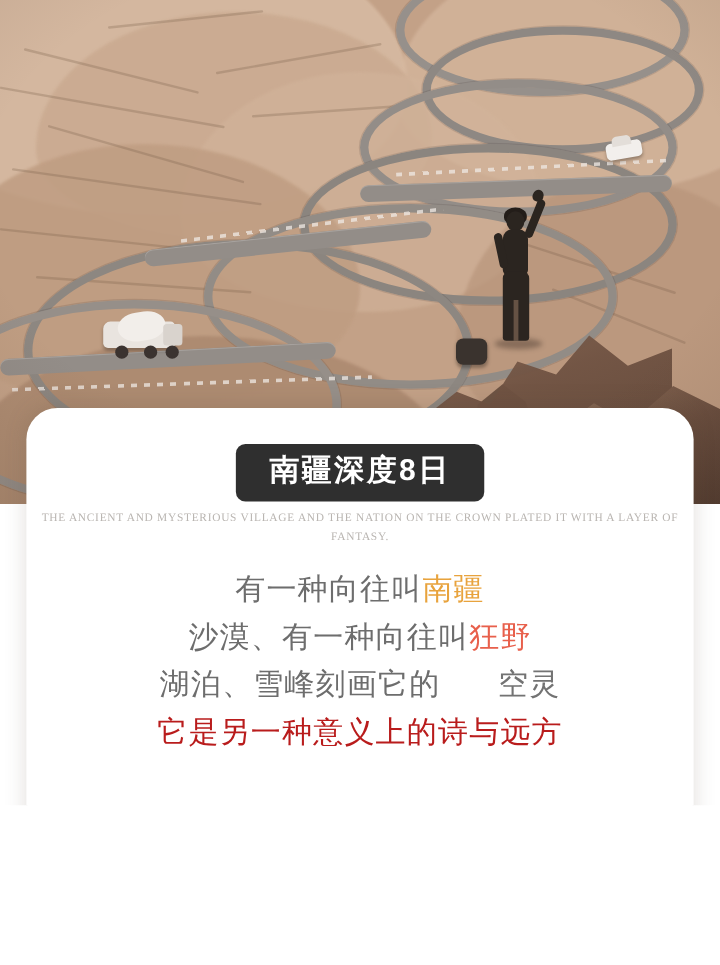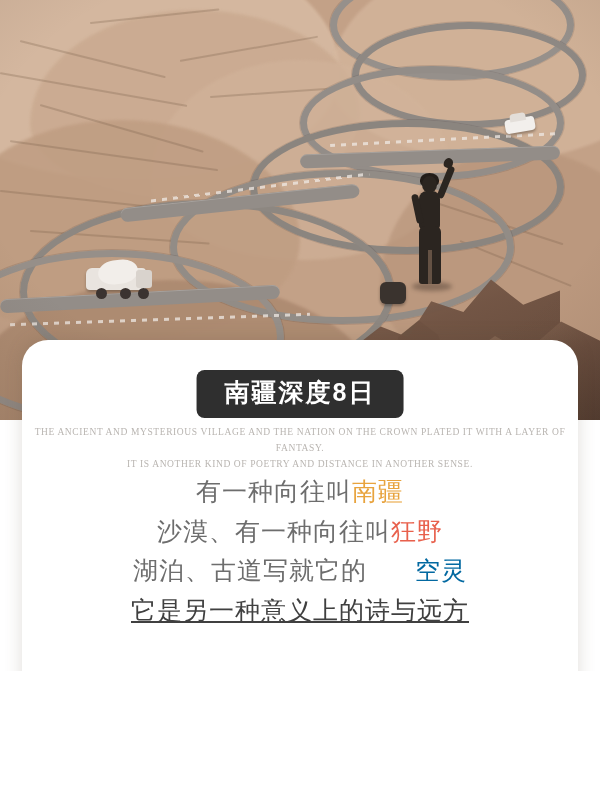--- a/index.html
+++ b/index.html
@@ -262,22 +262,22 @@
     width: 100%;
     text-align: center;
     color: #6d6d6d;
     font-size: 25px;
     line-height: 1.58;
     letter-spacing: 1px;
   }
   .poem .line { white-space: nowrap; }
   .hl-orange { color: #e8a33d; }
   .hl-red { color: #e8604c; }
-  .hl-blue { color: #0369a1; margin-left: 48px; }
-  .hl-green { color: #404040; text-decoration: underline; }
+  .hl-blue { color: #737373; margin-left: 48px; }
+  .hl-green { color: #b91c1c; }
 
   .ellipsis {
     position: absolute;
     top: 368px;
     left: 0;
     width: 100%;
     text-align: center;
     color: #c9c6c3;
     font-size: 22px;
     letter-spacing: 4px;
@@ -355,32 +355,31 @@
 
     <div class="photo-vignette"></div>
   </div>
 
   <div class="card">
 
     <div class="title-pill">南疆深度8日</div>
 
     <div class="subtitle">
       <div>THE ANCIENT AND MYSTERIOUS VILLAGE AND THE NATION ON THE CROWN PLATED IT WITH A LAYER OF FANTASY.</div>
-      <div>IT IS ANOTHER KIND OF POETRY AND DISTANCE IN ANOTHER SENSE.</div>
     </div>
 
     <div class="poem">
       <div class="line">
         <span>有一种向往叫</span><span class="hl-orange">南疆</span>
       </div>
       <div class="line">
         <span>沙漠、有一种向往叫</span><span class="hl-red">狂野</span>
       </div>
       <div class="line">
-        <span>湖泊、古道写就它的</span><span class="hl-blue">空灵</span>
+        <span>湖泊、雪峰刻画它的</span><span class="hl-blue">空灵</span>
       </div>
       <div class="line hl-green">它是另一种意义上的诗与远方</div>
     </div>
 
     <div class="ellipsis">···</div>
   </div>
 
 </div>
 
 </body></html>

